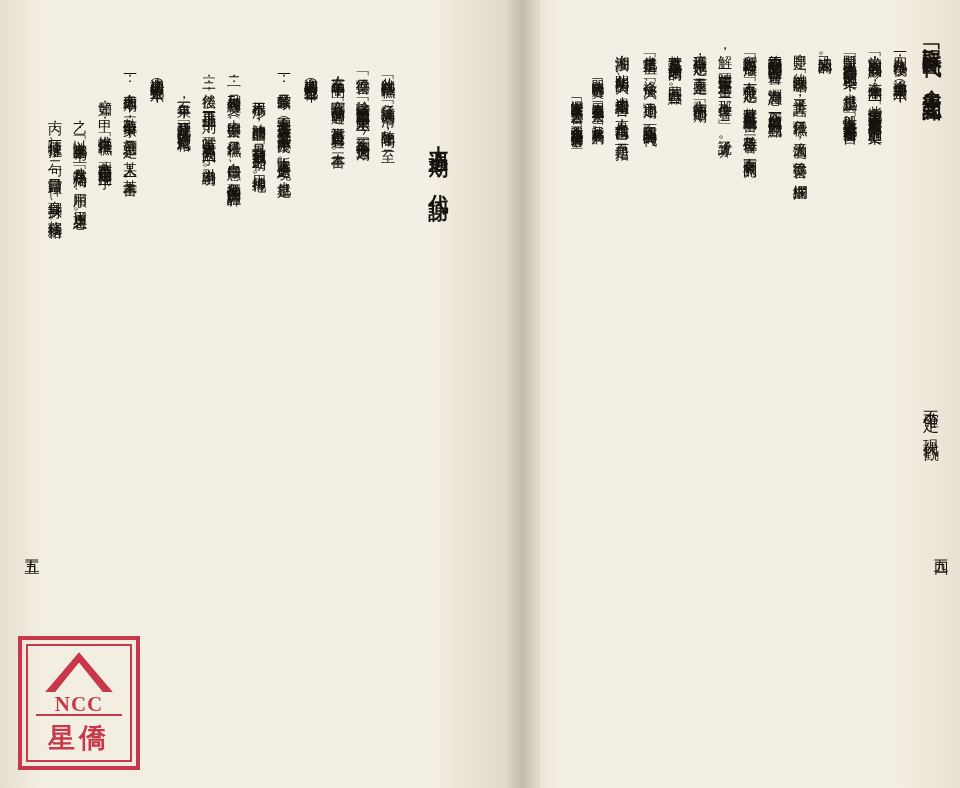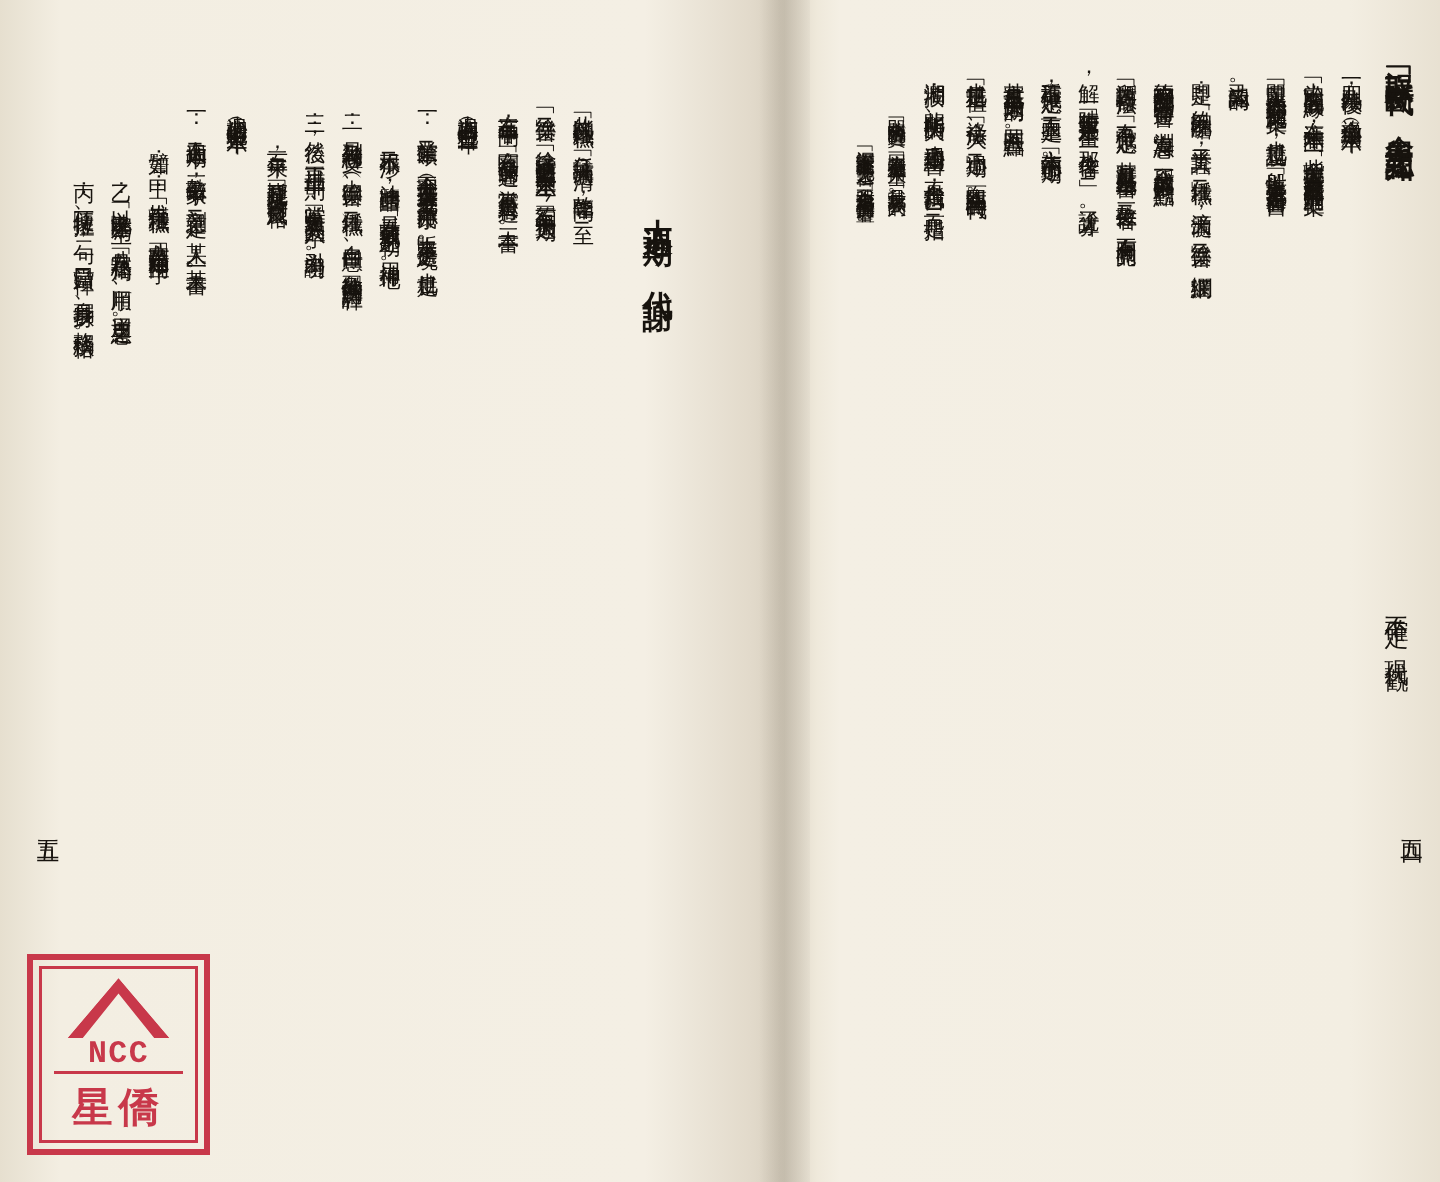--- a/index.html
+++ b/index.html
@@ -115,21 +115,21 @@
     border-left: 34px solid transparent;
     border-right: 34px solid transparent;
     border-bottom: 40px solid #c8384a;
     clip-path: polygon(0% 100%, 50% 0%, 100% 100%, 85% 100%, 50% 26%, 15% 100%);
   }
   #stamp .ncc {
     position: absolute;
     left: 0; right: 0;
     top: 52px;
     text-align: center;
-    font-family: Liberation Mono, monospace;
+    font-family: Liberation Serif, serif;
     font-size: 21px;
     font-weight: bold;
     letter-spacing: 1px;
     color: #c8384a;
   }
   #stamp .cn {
     position: absolute;
     left: 0; right: 0;
     top: 80px;
     text-align: center;

